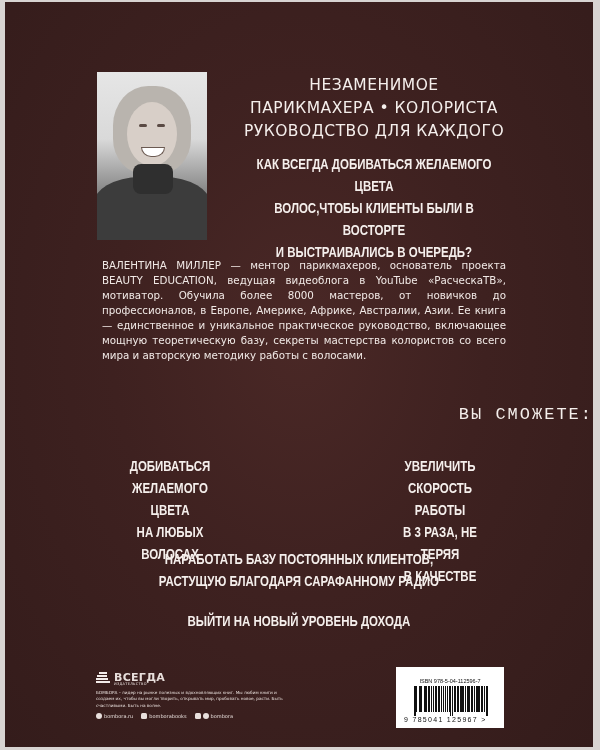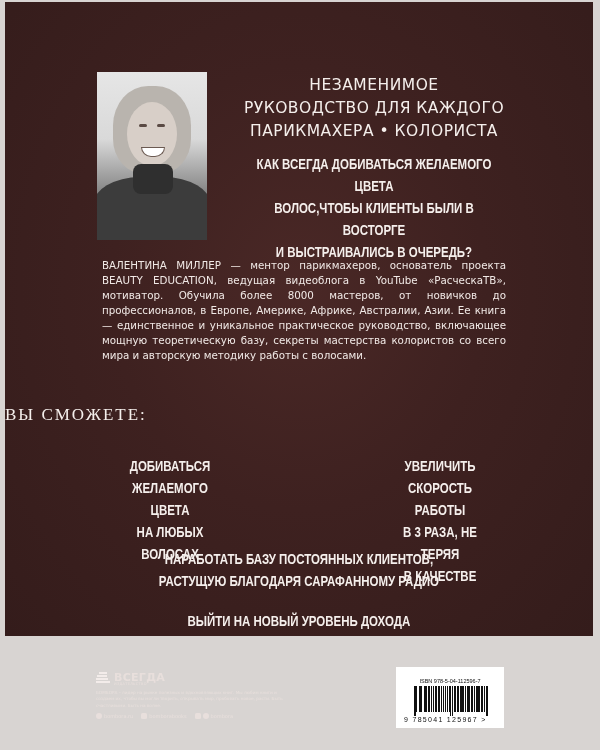--- a/index.html
+++ b/index.html
@@ -1,18 +1,18 @@
 <!DOCTYPE html>
 <html><head>
 <meta charset="utf-8">
 <style>
   html, body { margin:0; padding:0; }
   body { width:600px; height:750px; background:#d8d4d2; position:relative; overflow:hidden; font-family:"DejaVu Sans", sans-serif; }
   .cover {
-    position:absolute; left:5px; top:2px; width:588px; height:634px;
+    position:absolute; left:5px; top:2px; width:588px; height:745px;
     background: radial-gradient(ellipse at 50% 45%, #4a2826 0%, #3e2120 45%, #341c1b 100%);
     color:#f3ecea;
   }
   .photo {
     position:absolute; left:92px; top:70px; width:110px; height:168px;
     background: linear-gradient(180deg, #e6e6e6 0%, #d9d9d9 40%, #8a8a8a 70%, #4a4a4a 100%);
     overflow:hidden;
   }
   .photo .hair { position:absolute; left:16px; top:14px; width:78px; height:88px; border-radius:45% 45% 40% 40%; background:#b9b4ae; }
   .photo .face { position:absolute; left:30px; top:30px; width:50px; height:64px; border-radius:50%; background:#d8cfc8; }
@@ -31,22 +31,22 @@
     transform:scaleX(0.82); transform-origin:center;
   }
   .bio, .inside {
     position:absolute; left:97px; width:404px; text-align:justify;
     font-family:"DejaVu Sans", sans-serif; font-size:10.3px; line-height:15px; color:#f1e9e6;
   }
   .bio { top:256px; }
   .inside { top:352px; }
   .bio p, .inside p { margin:0; }
   .can-title {
-    position:absolute; left:0; width:588px; top:403px; text-align:left;
-    font-family:Liberation Serif, serif; font-size:17px; letter-spacing:2px; color:#f5efec;
+    position:absolute; left:0; width:588px; top:403px; text-align:right;
+    font-family:Liberation Mono, monospace; font-size:17px; letter-spacing:2px; color:#f5efec;
   }
   .benefits { position:absolute; left:100px; top:453px; width:400px; display:flex; justify-content:space-between; }
   .benefit {
     width:130px; text-align:center; font-family:"Liberation Sans", sans-serif; font-weight:bold;
     font-size:14px; line-height:22px; color:#f5efec; white-space:pre-line;
   }
   .benefit span { display:inline-block; transform:scaleX(0.82); }
   .extra {
     position:absolute; left:0; width:588px; text-align:center;
     font-family:"Liberation Sans", sans-serif; font-weight:bold; font-size:14px; line-height:22px; color:#f5efec;
@@ -87,22 +87,22 @@
     <div class="face"></div>
     <div class="eye" style="left:42px"></div>
     <div class="eye" style="left:60px"></div>
     <div class="smile"></div>
     <div class="sweater"></div>
     <div class="neck"></div>
   </div>
 
   <div class="title">
     <div>НЕЗАМЕНИМОЕ</div>
+    <div>ПАРИКМАХЕРА • КОЛОРИСТА</div>
     <div>РУКОВОДСТВО ДЛЯ КАЖДОГО</div>
-    <div>ПАРИКМАХЕРА • КОЛОРИСТА</div>
   </div>
 
   <div class="question">
     <div>КАК ВСЕГДА ДОБИВАТЬСЯ ЖЕЛАЕМОГО ЦВЕТА</div>
     <div>ВОЛОС,ЧТОБЫ КЛИЕНТЫ БЫЛИ В ВОСТОРГЕ</div>
     <div>И ВЫСТРАИВАЛИСЬ В ОЧЕРЕДЬ?</div>
   </div>
 
   <div class="bio">
     <p>ВАЛЕНТИНА МИЛЛЕР — ментор парикмахеров, основатель проекта BEAUTY EDUCATION, ведущая видеоблога в YouTube «РасческаТВ», мотиватор. Обучила более 8000 мастеров, от новичков до профессионалов, в Европе, Америке, Африке, Австралии, Азии. Ее книга — единственное и уникальное практическое руководство, включающее мощную теоретическую базу, секреты мастерства колористов со всего мира и авторскую методику работы с волосами.</p>

